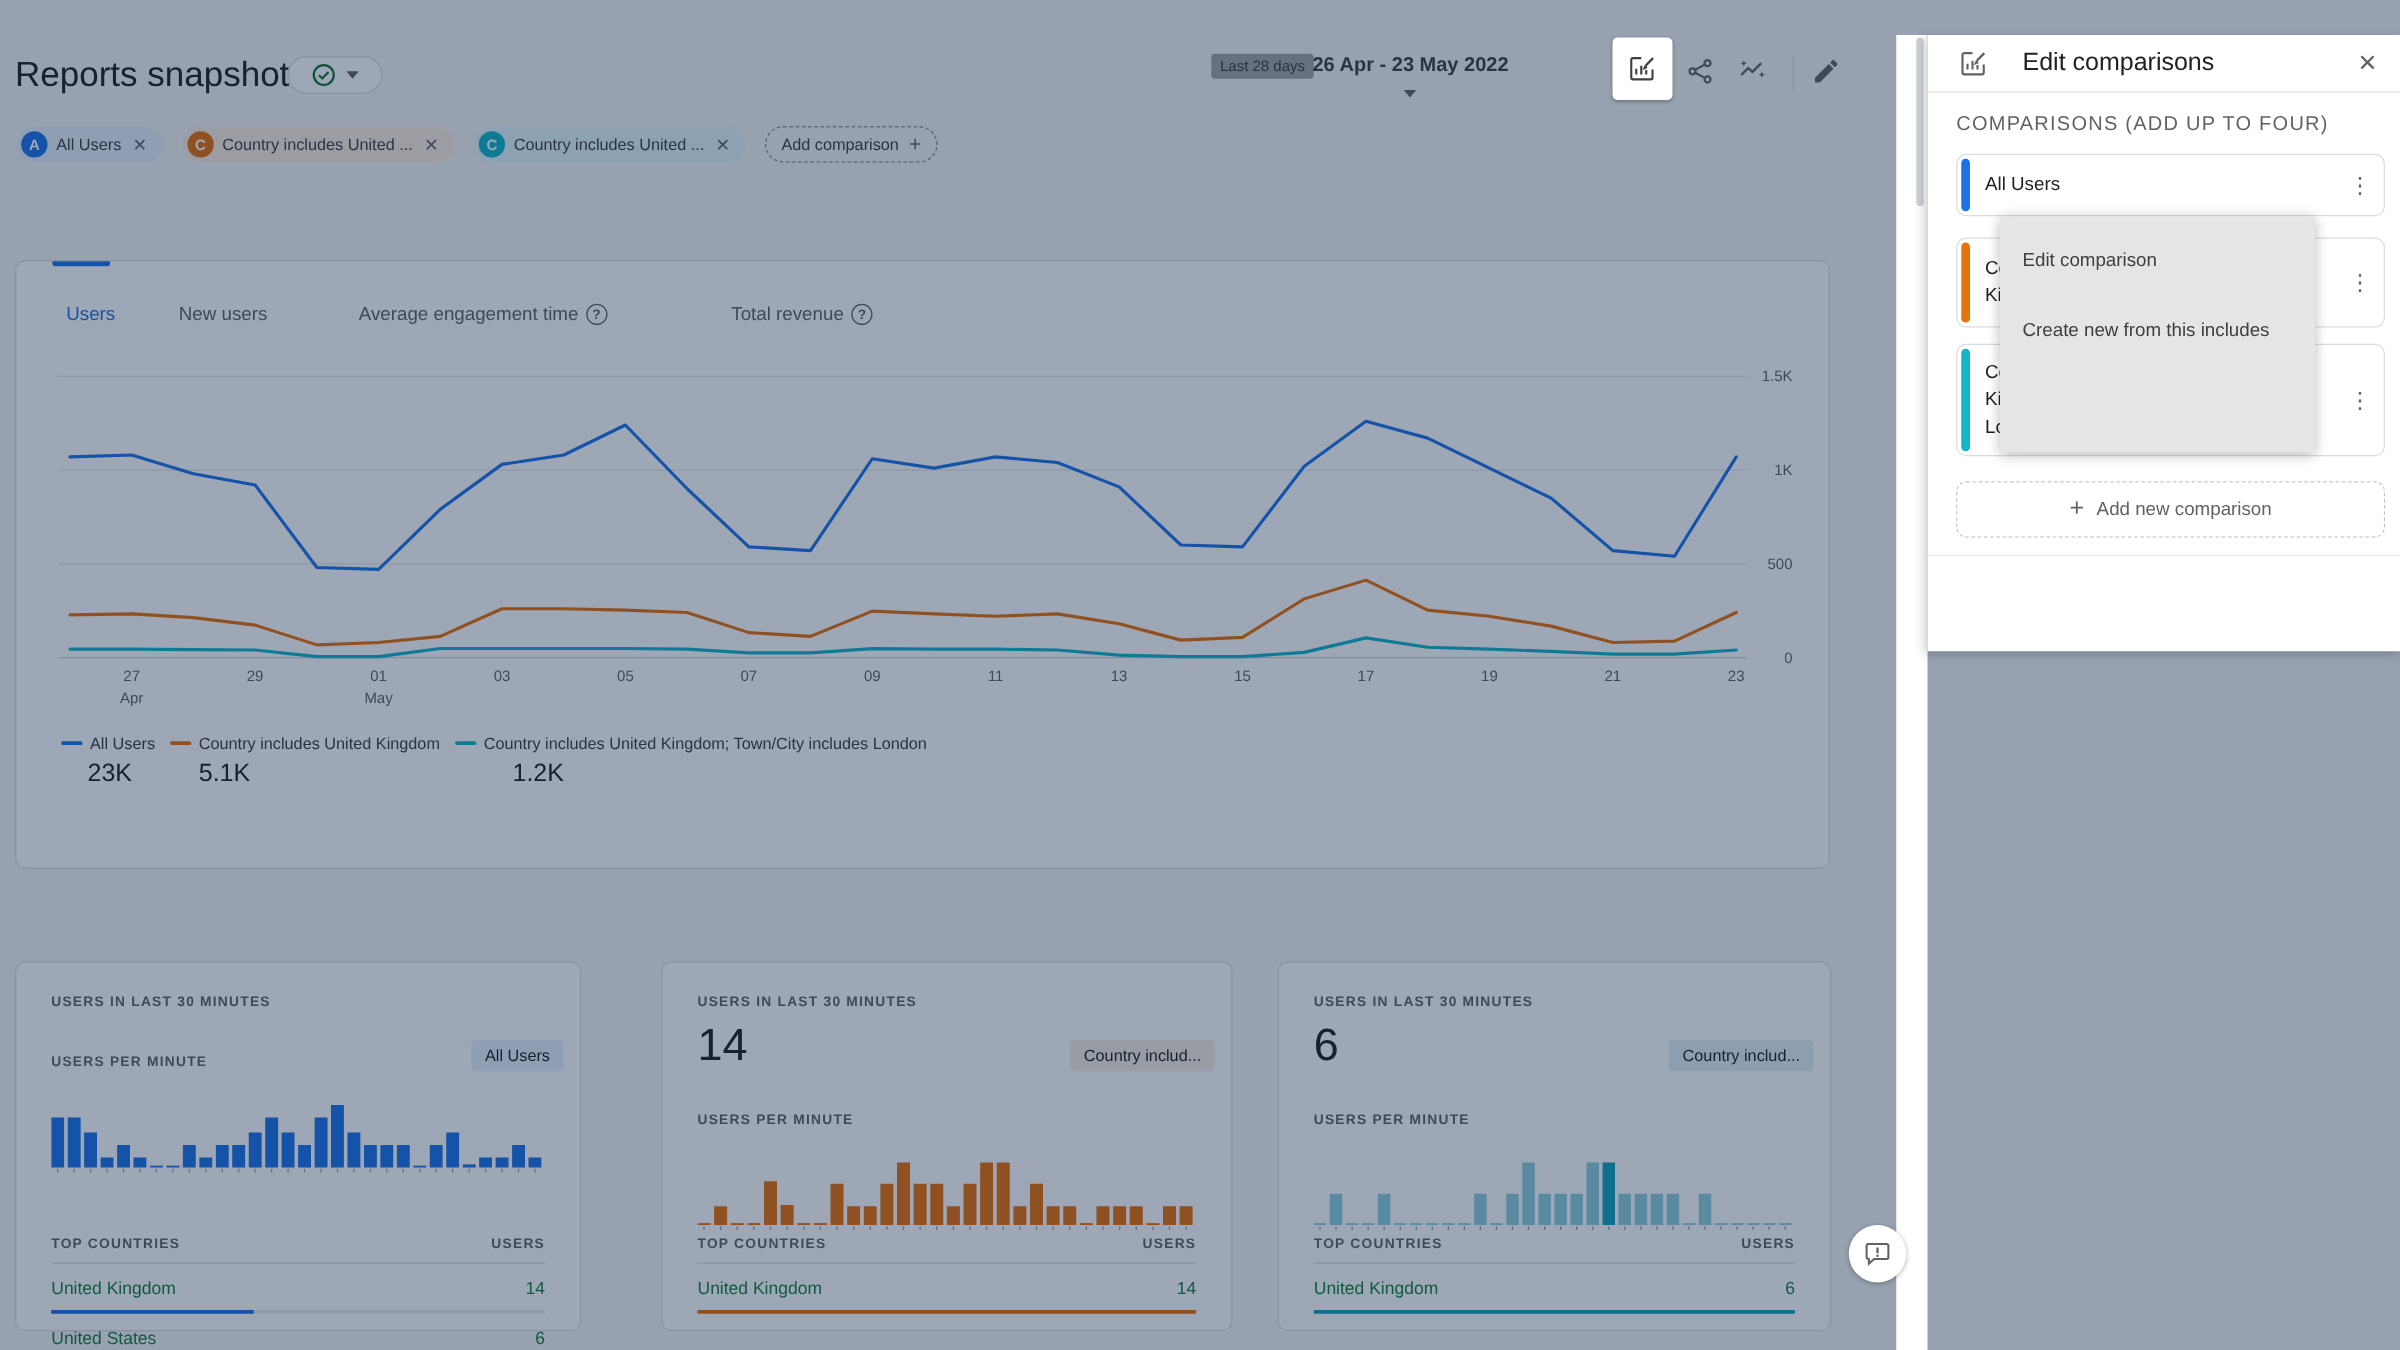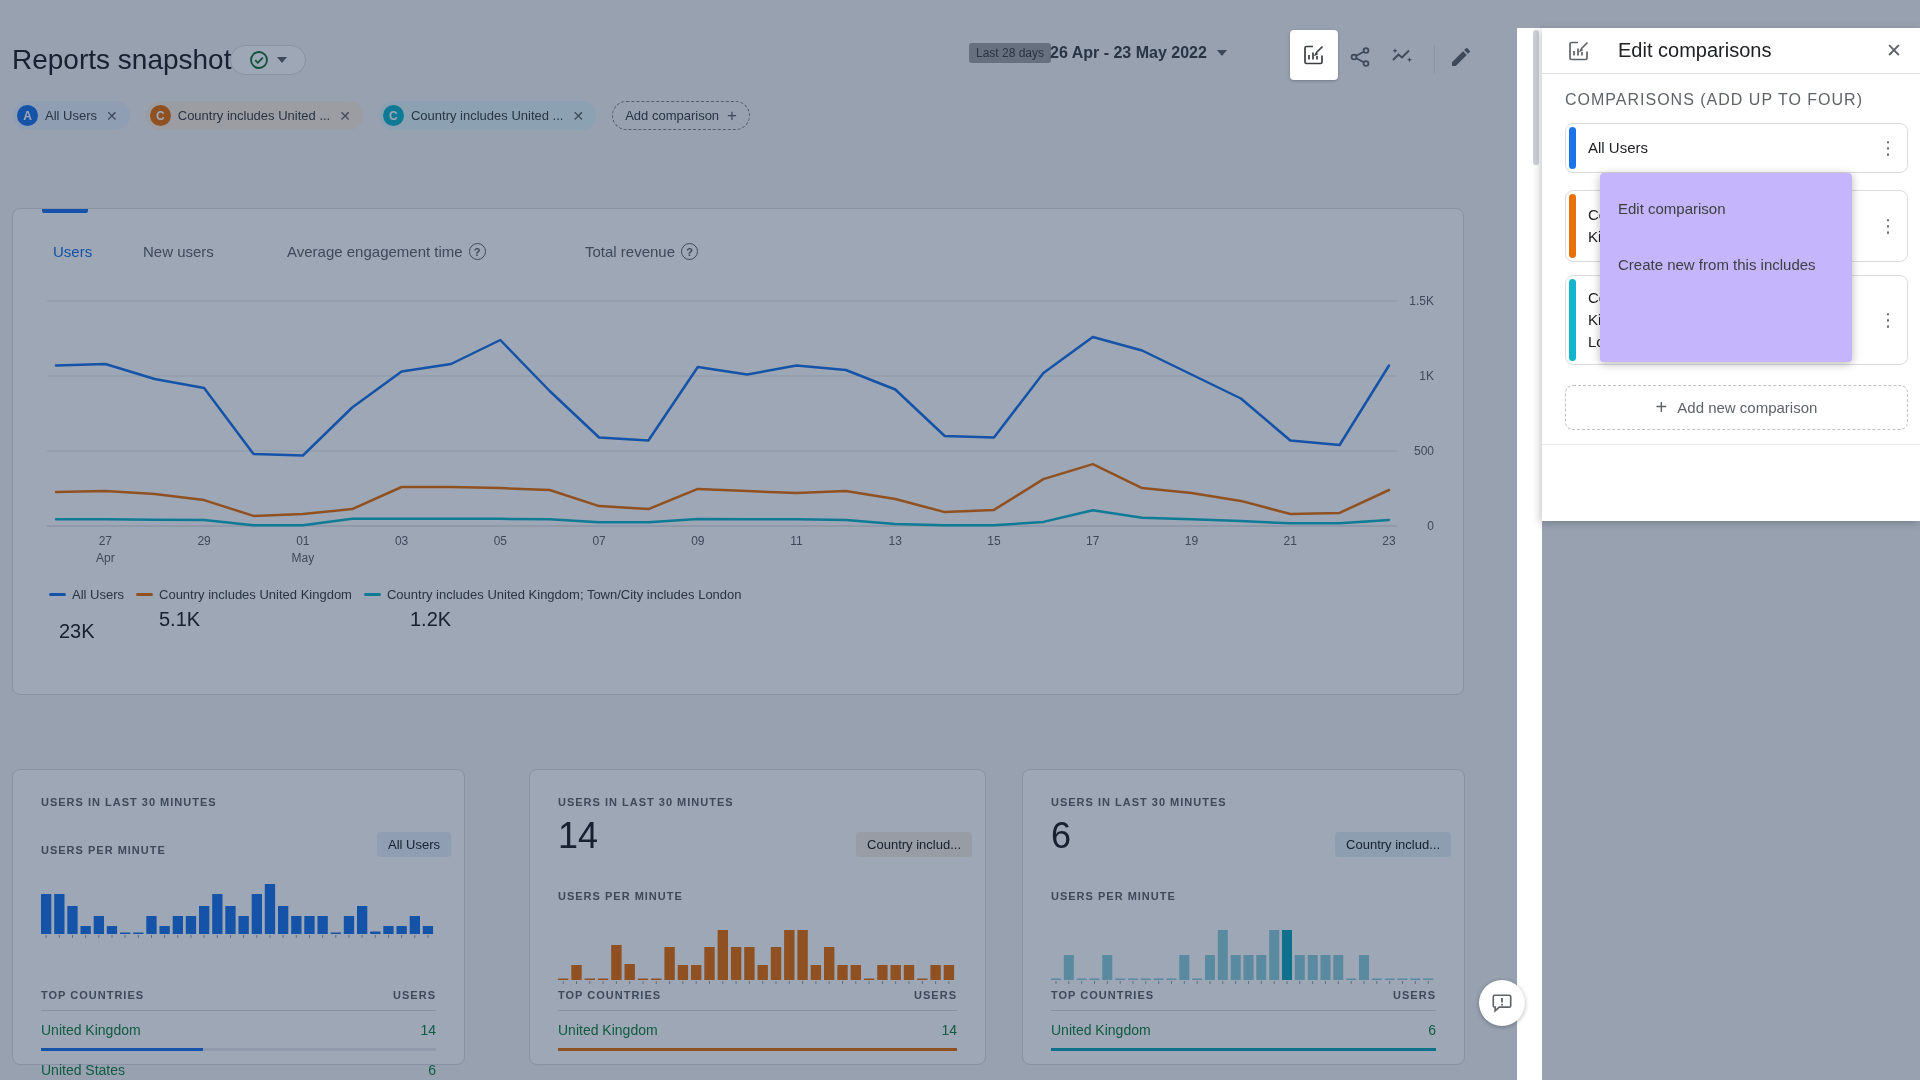--- a/index.html
+++ b/index.html
@@ -13,21 +13,21 @@
   
   #chips-row{left:13px;top:101px;height:29px;display:flex;gap:16px;align-items:center;}
   .chip{height:29px;border-radius:15px;display:flex;align-items:center;padding:0 10px 0 4px;gap:7px;}
   .chip .cdot{width:21px;height:21px;border-radius:50%;color:#fff;font-size:12px;font-weight:bold;display:flex;align-items:center;justify-content:center;}
   .chip .clabel{font-size:13px;color:#3c4043;white-space:nowrap;}
   .chip .cx{font-size:14px;color:#5f6368;cursor:pointer;padding:0 2px;}
   .chip-add{height:29px;border:1px dashed #80868b;border-radius:15px;display:flex;align-items:center;gap:8px;padding:0 12px;color:#3c4043;font-size:13px;background:transparent;}
   .chip-add .plus{font-size:17px;color:#5f6368;}
   
   #date-preset{left:969px;top:43px;height:20px;padding:0 7px;background:#a3a3a3;border-radius:3px;font-size:12px;color:#3c4043;display:flex;align-items:center;}
-  #date-range{left:1050px;top:44px;font-size:16px;font-weight:bold;color:#3c4043;display:flex;align-items:center;gap:10px;}
+  #date-range{left:1050px;top:44px;font-size:16px;font-weight:bold;color:#3c4043;display:flex;align-items:center;gap:10px;flex-direction:column;}
   .toolbar-icon{width:24px;height:24px;color:#5f6368;}
   #icon-share{left:1348px;top:45px;}
   #icon-insights{left:1390px;top:45px;}
   #toolbar-divider{left:1434px;top:45px;width:1px;height:28px;background:#dadce0;}
   #icon-edit{left:1449px;top:45px;}
   
   #chart-card{left:12px;top:208px;width:1452px;height:487px;background:#fff;border:1px solid #dadce0;border-radius:8px;}
   #active-tab-bar{left:29px;top:0;width:46px;height:4px;border-radius:0 0 2px 2px;}
   .tab{position:absolute;top:34px;font-size:15px;color:#5f6368;display:flex;align-items:center;gap:6px;}
   .tab.active{color:#1a73e8;}
@@ -60,21 +60,21 @@
   #panel-close{font-size:19px;color:#5f6368;cursor:pointer;}
   #panel-hdiv{position:absolute;left:0;right:0;top:45px;border-top:1px solid #e0e0e0;}
   #panel-label{position:absolute;left:23px;top:63px;font-size:16px;font-weight:normal;letter-spacing:1px;color:#5f6368;}
   .cmp-card{position:absolute;left:23px;width:343px;background:#fff;border:1px solid #dadce0;border-radius:8px;}
   .cmp-accent{position:absolute;left:3px;top:3px;bottom:3px;width:7px;border-radius:4px;}
   .cmp-text{position:absolute;left:22px;top:0;bottom:0;right:40px;display:flex;flex-direction:column;justify-content:center;font-size:15px;color:#202124;line-height:22px;}
   .kebab{position:absolute;right:10px;top:50%;transform:translateY(-50%);font-size:18px;color:#5f6368;cursor:pointer;line-height:18px;}
   #add-cmp-btn{position:absolute;left:23px;top:357px;width:343px;height:45px;border:1px dashed #bdc1c6;border-radius:8px;background:#fff;display:flex;align-items:center;justify-content:center;gap:10px;font-size:15px;color:#5f6368;cursor:pointer;}
   #add-cmp-btn .plus{font-size:20px;}
   #panel-fdiv{position:absolute;left:0;right:0;top:416px;border-top:1px solid #e8eaed;}
-  #cmp-menu{position:absolute;left:58px;top:145px;width:252px;height:189px;background:#c4b5fd;border-radius:4px;box-shadow:0 2px 10px rgba(0,0,0,0.28);padding-top:7px;z-index:60;}
+  #cmp-menu{position:absolute;left:58px;top:145px;width:252px;height:189px;background:#e5e5e5;border-radius:4px;box-shadow:0 2px 10px rgba(0,0,0,0.28);padding-top:7px;z-index:60;}
   .menu-item{height:56px;display:flex;align-items:center;padding:0 18px;font-size:15px;color:#3c4043;cursor:pointer;white-space:nowrap;}
   .menu-item.hl{background:#f1f3f4;}
   text{font-family:"Liberation Sans",sans-serif;}
 </style>
 </head>
 <body>
 
 <div id="stage">
 
   <div class="abs" id="page-title">Reports snapshot</div>
@@ -194,21 +194,21 @@
         <div class="legend-item">
           <span class="legend-dash" style="background: rgb(232, 113, 10);"></span>
           <span>Country includes United Kingdom</span>
         </div>
         <div class="legend-item">
           <span class="legend-dash" style="background: rgb(18, 181, 203);"></span>
           <span>Country includes United Kingdom; Town/City includes London</span>
         </div>
       </div>
     <div id="totals-mount">
-        <div class="abs legend-total" style="left: 46px; margin-top: 12px;">23K</div>
+        <div class="abs legend-total" style="left: 57px;">23K</div>
         <div class="abs legend-total" style="left: 146px;">5.1K</div>
         <div class="abs legend-total" style="left: 397px;">1.2K</div>
       </div>
   </div>
 
   <div id="cards-mount">
       <div class="rt-card" style="left: 12px; width: 453px;"><div class="rt-title">USERS IN LAST 30 MINUTES</div><div class="rt-badge" style="background: rgb(232, 240, 254);">All Users</div><div class="rt-sub">USERS PER MINUTE</div><svg width="395" height="76" viewBox="0 0 395 76" style="margin-top: 8px;">
           <rect x="0.0" y="30.0" width="10.3" height="40.0" fill="#1a73e8"></rect>
           <line x1="5.1" y1="71" x2="5.1" y2="74" stroke="#9aa0a6" stroke-width="1"></line>
           <rect x="13.2" y="30.0" width="10.3" height="40.0" fill="#1a73e8"></rect>

